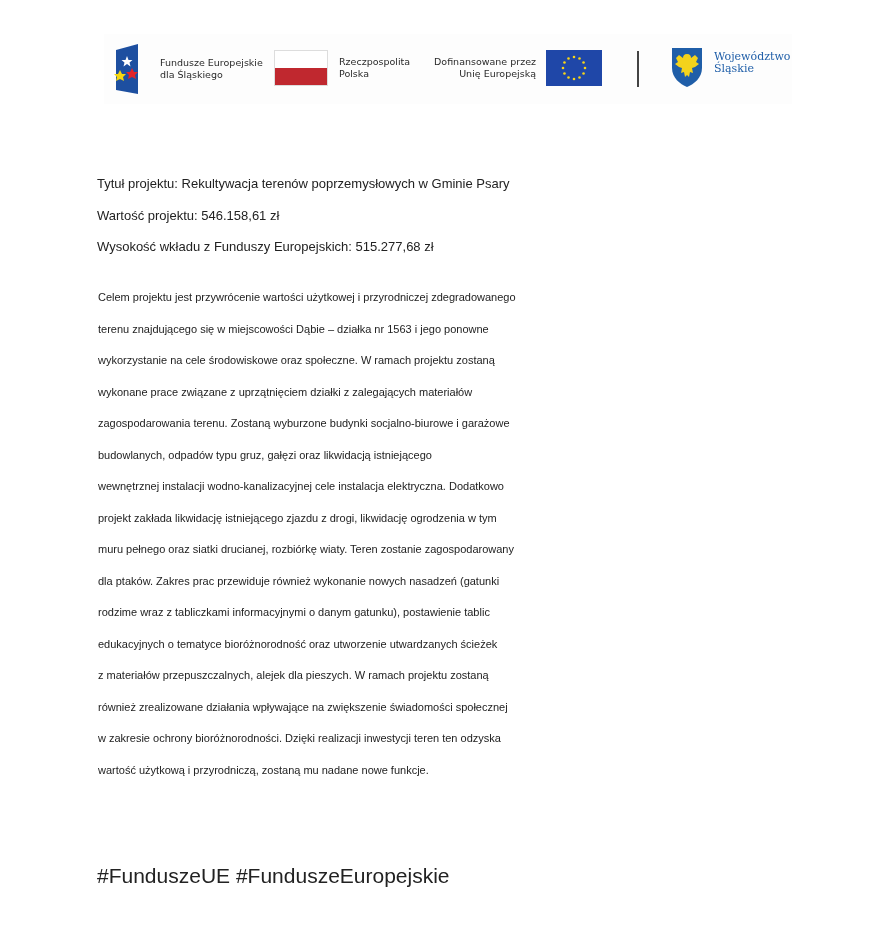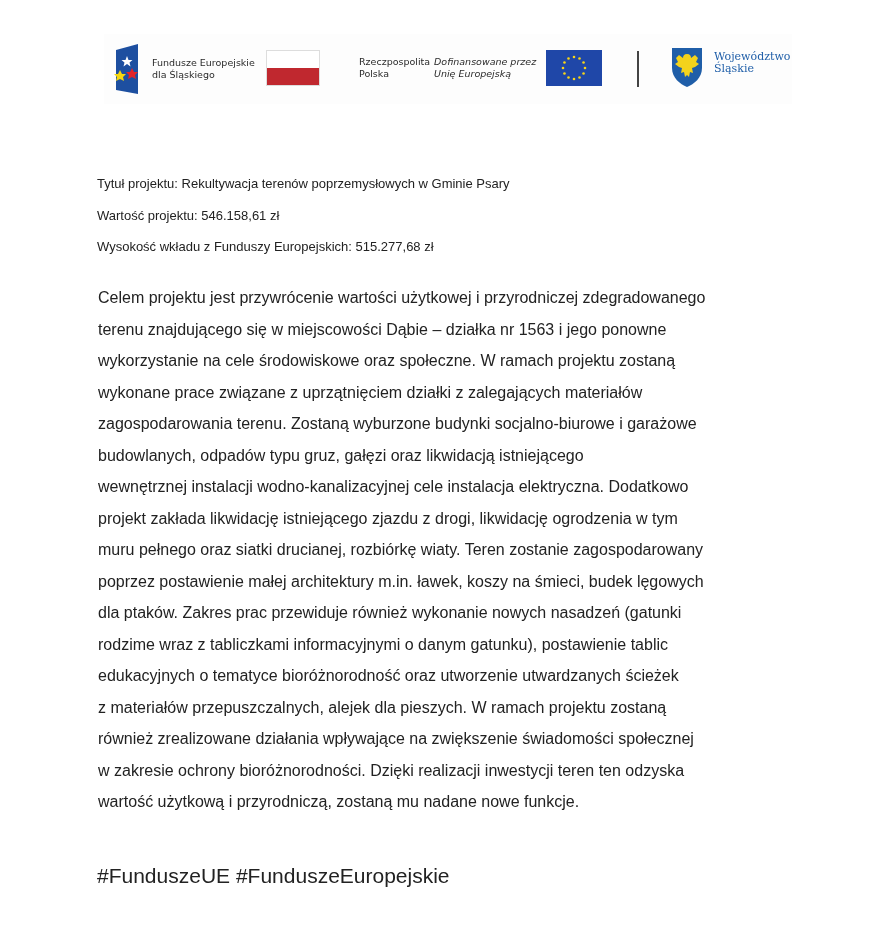--- a/index.html
+++ b/index.html
@@ -31,31 +31,30 @@
       position: absolute;
     }
     .logo-text {
       font-family: "DejaVu Sans", sans-serif;
       font-size: 9.5px;
       line-height: 12px;
       color: #2a2a2a;
       white-space: pre-line;
     }
     .logo-text.right {
-      text-align: left;
-      font-style: italic;
+      text-align: right;
     }
     .logo-text.blue {
       color: #1f5ea8;
       font-size: 11px;
       font-family: "DejaVu Serif", serif;
     }
     .fe-logo { left: 10px; top: 10px; }
-    .fe-logo .logo-text { margin-left: 12px; }
-    .pl-logo { left: 162px; top: 16px; gap: 28px; }
+    .fe-logo .logo-text { margin-left: 20px; }
+    .pl-logo { left: 170px; top: 16px; }
     .pl-logo .logo-text { margin-left: 11px; }
     .eu-logo { left: 330px; top: 16px; }
     .eu-logo .logo-text { margin-right: 10px; }
     .divider {
       position: absolute;
       left: 533px;
       top: 17px;
       width: 2px;
       height: 36px;
       background: #444;
@@ -82,21 +81,21 @@
       line-height: 31.5px;
       color: #222;
     }
     .meta p { margin: 0; }
 
     .body-text {
       position: absolute;
       left: 98px;
       top: 282px;
       width: 720px;
-      font-size: 16px;
+      font-size: 11px;
       line-height: 31.5px;
       color: #222;
     }
     .body-text p { margin: 0; }
     .body-text .line { display: block; white-space: nowrap; }
 
     .hashtags {
       position: absolute;
       left: 97px;
       top: 864px;
@@ -174,21 +173,20 @@
   <p>
     <span class="line">Celem projektu jest przywrócenie wartości użytkowej i przyrodniczej zdegradowanego</span>
     <span class="line">terenu znajdującego się w miejscowości Dąbie – działka nr 1563 i jego ponowne</span>
     <span class="line">wykorzystanie na cele środowiskowe oraz społeczne. W ramach projektu zostaną</span>
     <span class="line">wykonane prace związane z uprzątnięciem działki z zalegających materiałów</span>
     <span class="line">zagospodarowania terenu. Zostaną wyburzone budynki socjalno-biurowe i garażowe</span>
     <span class="line">budowlanych, odpadów typu gruz, gałęzi oraz likwidacją istniejącego</span>
     <span class="line">wewnętrznej instalacji wodno-kanalizacyjnej cele instalacja elektryczna. Dodatkowo</span>
     <span class="line">projekt zakłada likwidację istniejącego zjazdu z drogi, likwidację ogrodzenia w tym</span>
     <span class="line">muru pełnego oraz siatki drucianej, rozbiórkę wiaty. Teren zostanie zagospodarowany</span>
-    <span class="line">poprzez postawienie małej architektury m.in. ławek, koszy na śmieci, budek lęgowych</span>
     <span class="line">dla ptaków. Zakres prac przewiduje również wykonanie nowych nasadzeń (gatunki</span>
     <span class="line">rodzime wraz z tabliczkami informacyjnymi o danym gatunku), postawienie tablic</span>
     <span class="line">edukacyjnych o tematyce bioróżnorodność oraz utworzenie utwardzanych ścieżek</span>
     <span class="line">z materiałów przepuszczalnych, alejek dla pieszych. W ramach projektu zostaną</span>
     <span class="line">również zrealizowane działania wpływające na zwiększenie świadomości społecznej</span>
     <span class="line">w zakresie ochrony bioróżnorodności. Dzięki realizacji inwestycji teren ten odzyska</span>
     <span class="line">wartość użytkową i przyrodniczą, zostaną mu nadane nowe funkcje.</span>
   </p>
 </div>
 

